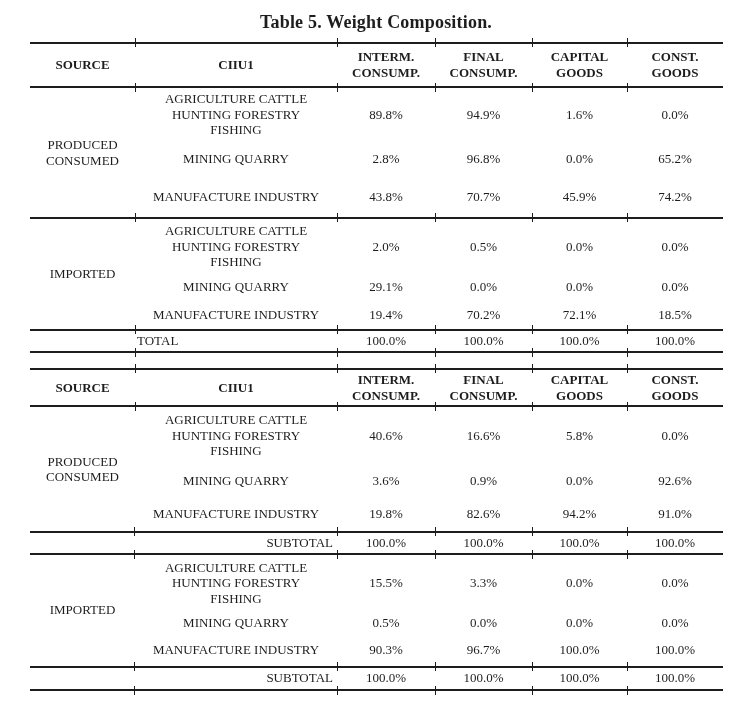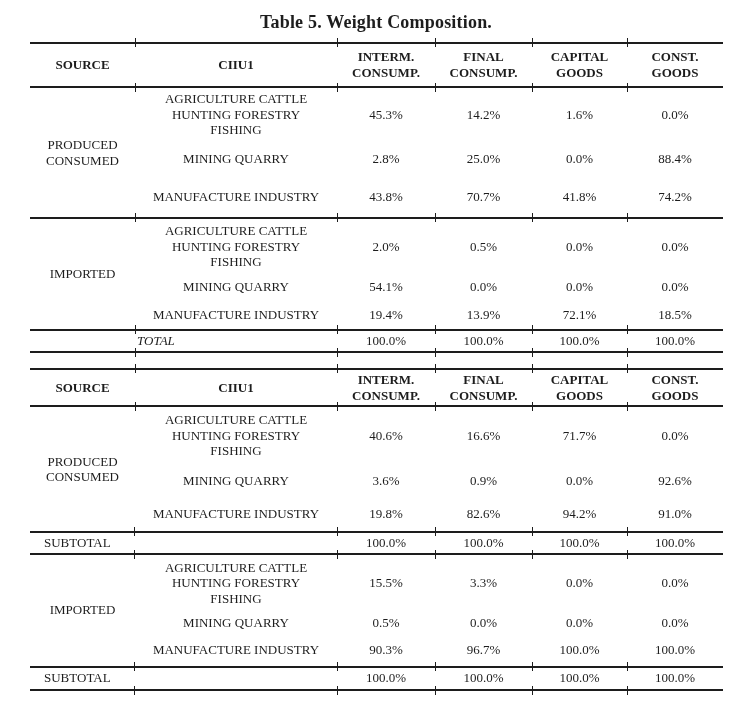--- a/index.html
+++ b/index.html
@@ -41,22 +41,22 @@
     width: 1px; height: 9px; background: var(--ink);
   }
   .wtable tr.hr > td.sub-label::before { left: 104px; }
   .wtable thead th:not(:first-child)::after,
   .wtable tr.hb > td:not(:first-child)::after,
   .wtable tr.hb > td.sub-label::after {
     content: ""; position: absolute; left: -0.5px; bottom: -6px;
     width: 1px; height: 9px; background: var(--ink);
   }
   .wtable tr.hb > td.sub-label::after { left: 104px; }
-  .total-label { text-align: left; padding-left: 2px; font-style: italic; }
-  .sub-label   { text-align: left; padding-left: 14px; }
+  .total-label { text-align: left; padding-left: 2px; }
+  .sub-label   { text-align: right; padding-left: 14px; }
 </style>
 </head>
 <body>
 
 <div class="page">
 
   <div class="title">Table 5. Weight Composition.</div>
 
   <table class="wtable t1">
     <colgroup>
@@ -81,60 +81,60 @@
 GOODS</th>
       </tr>
     </thead>
     <tbody>
       <tr style="height:54px;">
         <td class="pre" rowspan="3">PRODUCED
 CONSUMED</td>
         <td class="pre">AGRICULTURE CATTLE
 HUNTING FORESTRY
 FISHING</td>
-        <td>45.3%</td>
-        <td>14.2%</td>
+        <td>89.8%</td>
+        <td>94.9%</td>
         <td>1.6%</td>
         <td>0.0%</td>
       </tr>
       <tr style="height:35px;">
         <td>MINING QUARRY</td>
         <td>2.8%</td>
-        <td>25.0%</td>
-        <td>0.0%</td>
-        <td>88.4%</td>
+        <td>96.8%</td>
+        <td>0.0%</td>
+        <td>65.2%</td>
       </tr>
       <tr style="height:42px;">
         <td>MANUFACTURE INDUSTRY</td>
         <td>43.8%</td>
         <td>70.7%</td>
-        <td>41.8%</td>
+        <td>45.9%</td>
         <td>74.2%</td>
       </tr>
       <tr class="hr" style="height:56px;">
         <td rowspan="3">IMPORTED</td>
         <td class="pre">AGRICULTURE CATTLE
 HUNTING FORESTRY
 FISHING</td>
         <td>2.0%</td>
         <td>0.5%</td>
         <td>0.0%</td>
         <td>0.0%</td>
       </tr>
       <tr style="height:26px;">
         <td>MINING QUARRY</td>
-        <td>54.1%</td>
+        <td>29.1%</td>
         <td>0.0%</td>
         <td>0.0%</td>
         <td>0.0%</td>
       </tr>
       <tr style="height:30px;">
         <td>MANUFACTURE INDUSTRY</td>
         <td>19.4%</td>
-        <td>13.9%</td>
+        <td>70.2%</td>
         <td>72.1%</td>
         <td>18.5%</td>
       </tr>
       <tr class="hr hb" style="height:22px;">
         <td></td>
         <td class="total-label">TOTAL</td>
         <td>100.0%</td>
         <td>100.0%</td>
         <td>100.0%</td>
         <td>100.0%</td>
@@ -167,21 +167,21 @@
     </thead>
     <tbody>
       <tr style="height:58px;">
         <td class="pre" rowspan="3">PRODUCED
 CONSUMED</td>
         <td class="pre">AGRICULTURE CATTLE
 HUNTING FORESTRY
 FISHING</td>
         <td>40.6%</td>
         <td>16.6%</td>
-        <td>71.7%</td>
+        <td>5.8%</td>
         <td>0.0%</td>
       </tr>
       <tr style="height:33px;">
         <td>MINING QUARRY</td>
         <td>3.6%</td>
         <td>0.9%</td>
         <td>0.0%</td>
         <td>92.6%</td>
       </tr>
       <tr style="height:35px;">

